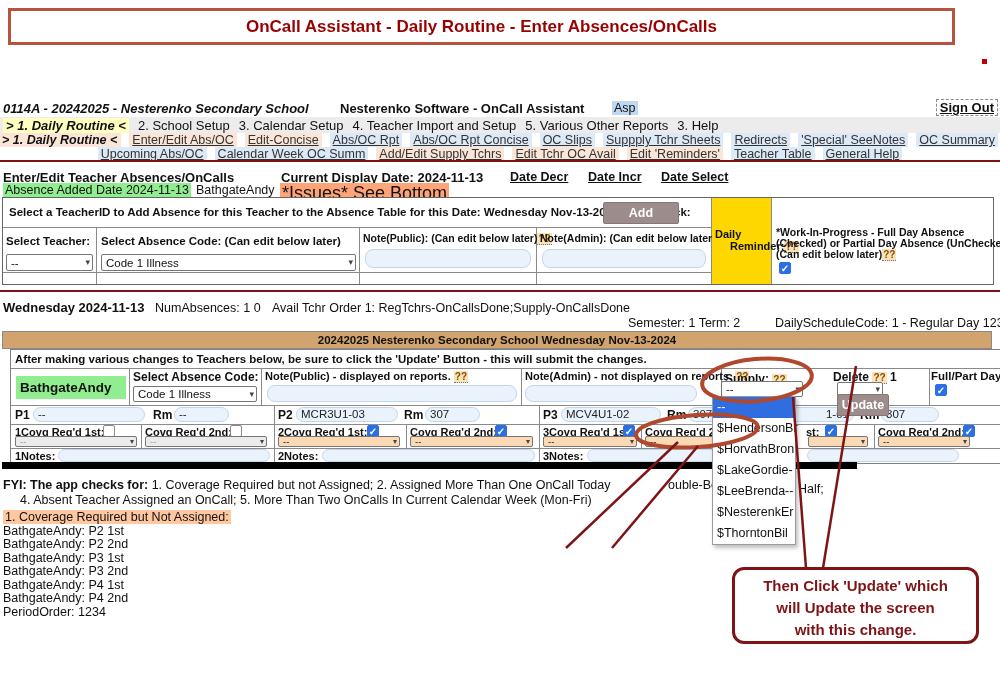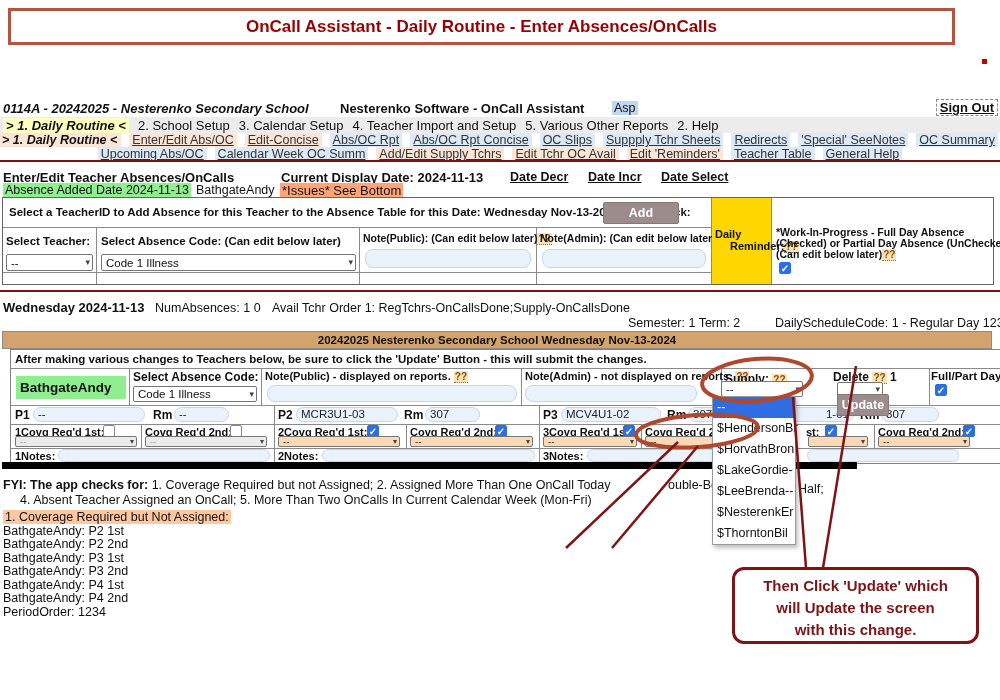--- a/index.html
+++ b/index.html
@@ -21,21 +21,21 @@
   .menubar1 span{margin-right:9px;}
   .menurow{position:absolute;width:100%;display:flex;justify-content:center;align-items:center;
            font-size:12.5px;white-space:nowrap;height:14px;}
   .lnk{text-decoration:underline;color:#333;padding:0 3px;margin:0 4px;cursor:pointer;}
   .lnk.blue{background:#DCE9F7;}
   .lnk.peach{background:#FBE5D6;}
   .subactive{font-weight:bold;font-style:italic;background:#FBE5D6;padding:0 4px;margin-right:4px;}
   .hr-red{position:absolute;left:0;width:100%;height:2px;background:#7B1113;}
   .ulink{text-decoration:underline;font-weight:bold;font-size:12.5px;cursor:pointer;white-space:nowrap;}
   .hl-green{background:#90EE90;padding:0 2px;font-size:12.5px;white-space:nowrap;}
-  .hl-salmon{background:#FFA477;padding:0 2px;font-size:13px;white-space:nowrap;}
+  .hl-salmon{background:#FFA477;padding:0 2px;font-size:18px;white-space:nowrap;}
   .panel{position:absolute;border:1px solid #666;background:#fff;}
   .btn{position:absolute;background:#9C8C8C;border:1px solid #857878;border-radius:2px;color:#fff;
        font-weight:bold;font-size:12.5px;text-align:center;cursor:pointer;}
   .sel{position:absolute;border:1px solid #767676;background:#fff;border-radius:2px;display:flex;
        justify-content:space-between;align-items:center;font-size:11.5px;padding:0 2px 0 4px;box-sizing:border-box;cursor:pointer;}
   .sel .arr{color:#444;font-size:9px;line-height:1;}
   .sel.peach{background:#FBD9B5;}
   .sel.dis{background:#EBEBEB;color:#999;cursor:default;}
   .tin{position:absolute;background:#EAF2FB;border:1px solid #C3D7EC;border-radius:8px;font-size:11.5px;
        color:#222;padding:0 4px;box-sizing:border-box;white-space:nowrap;overflow:hidden;}
@@ -72,21 +72,21 @@
   <div class="abs hdr b" style="left:340px;top:101px;">Nesterenko Software - OnCall Assistant</div>
   <div class="abs asp" style="left:612px;top:101px;">Asp</div>
   <div class="abs signout" style="right:2px;top:99px;">Sign Out</div>
 
   <div class="menubar1">
     <span class="active">&gt; 1. Daily Routine &lt;</span>
     <span>2. School Setup</span>
     <span>3. Calendar Setup</span>
     <span>4. Teacher Import and Setup</span>
     <span>5. Various Other Reports</span>
-    <span>2. Help</span>
+    <span>3. Help</span>
   </div>
 
   <div class="menurow" style="top:133px;">
     <span class="subactive">&gt; 1. Daily Routine &lt;</span>
     <span class="lnk peach">Enter/Edit Abs/OC</span>
     <span class="lnk peach">Edit-Concise</span>
     <span class="lnk blue">Abs/OC Rpt</span>
     <span class="lnk blue">Abs/OC Rpt Concise</span>
     <span class="lnk blue">OC Slips</span>
     <span class="lnk blue">Suppply Tchr Sheets</span>

